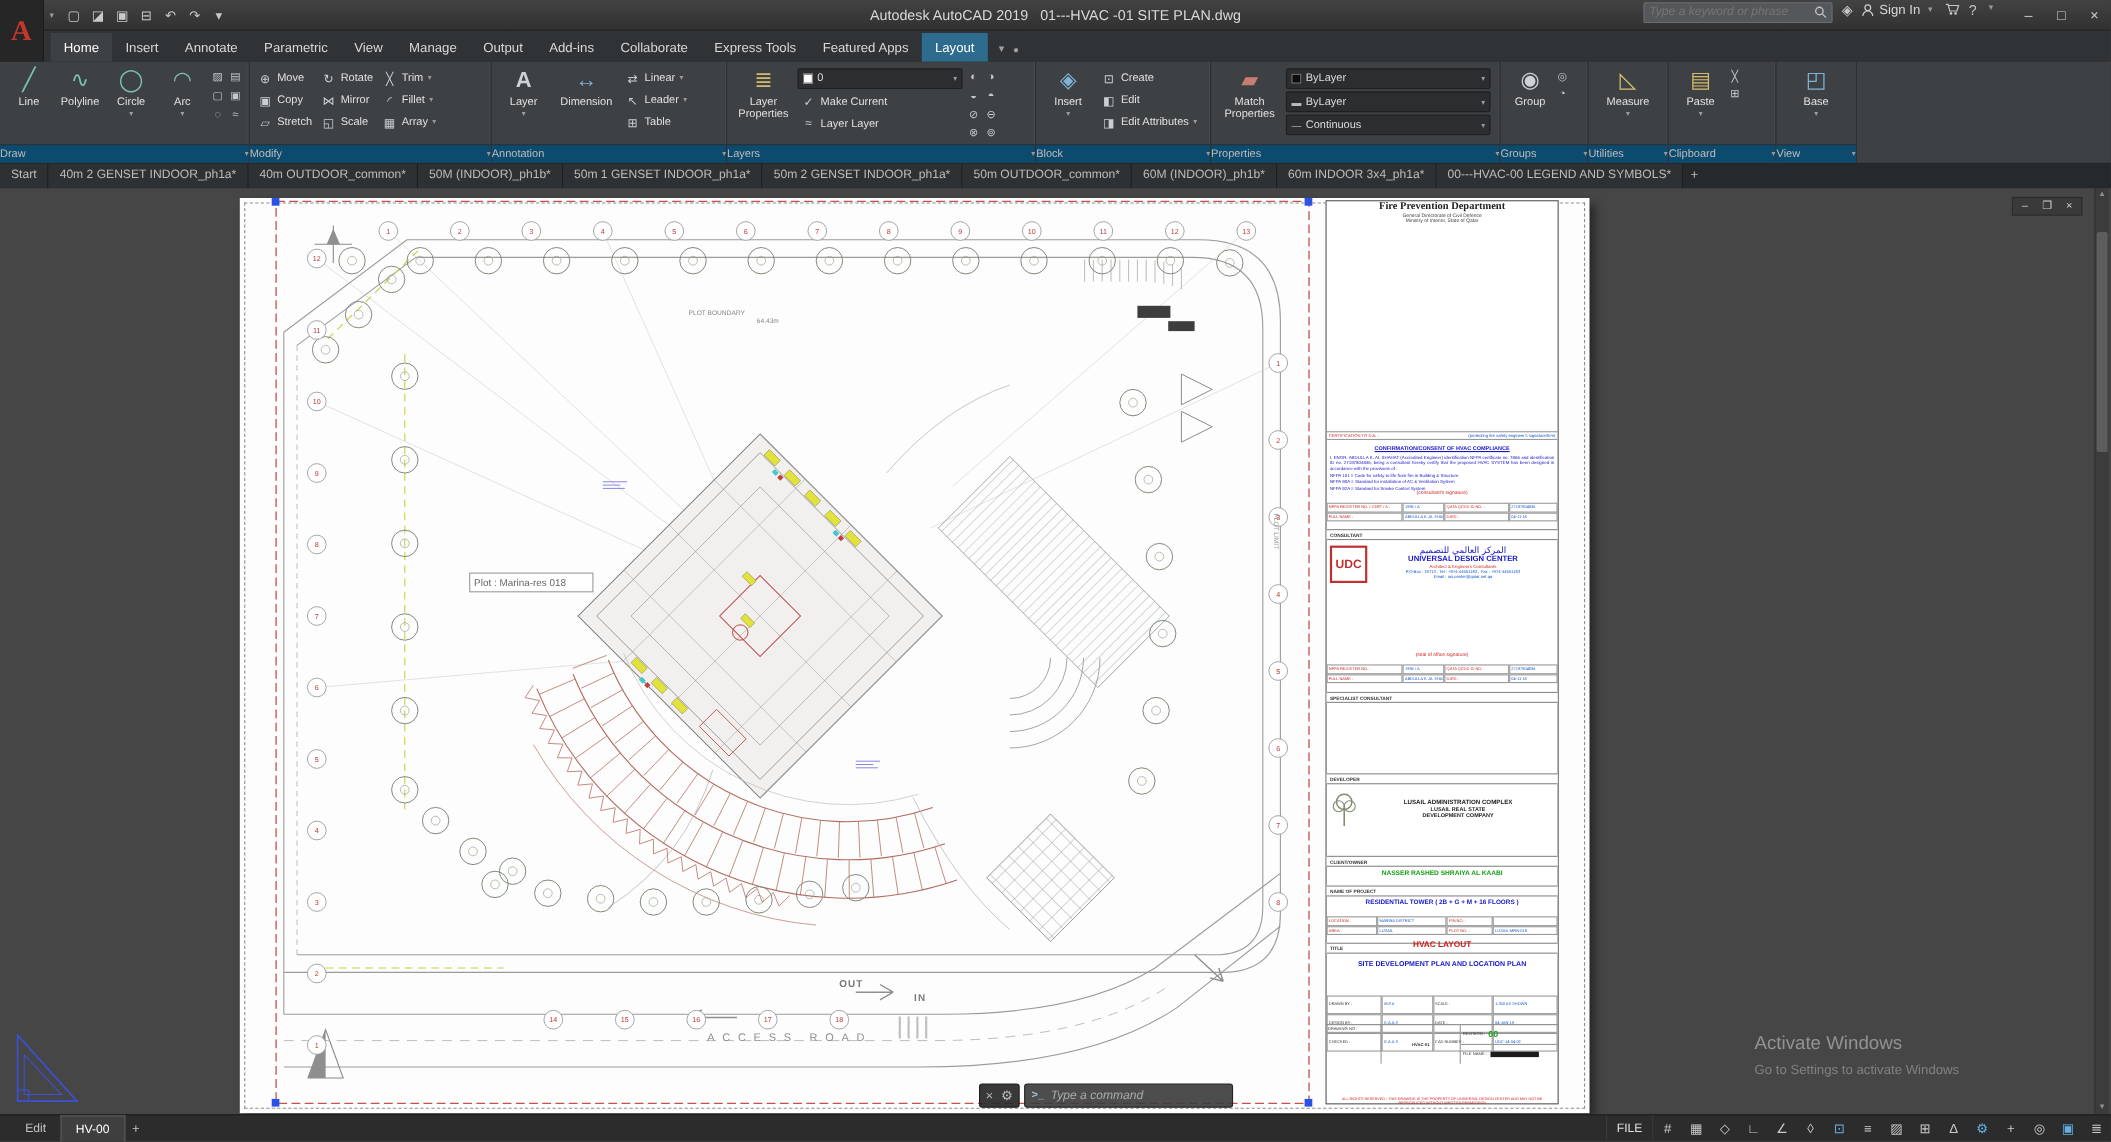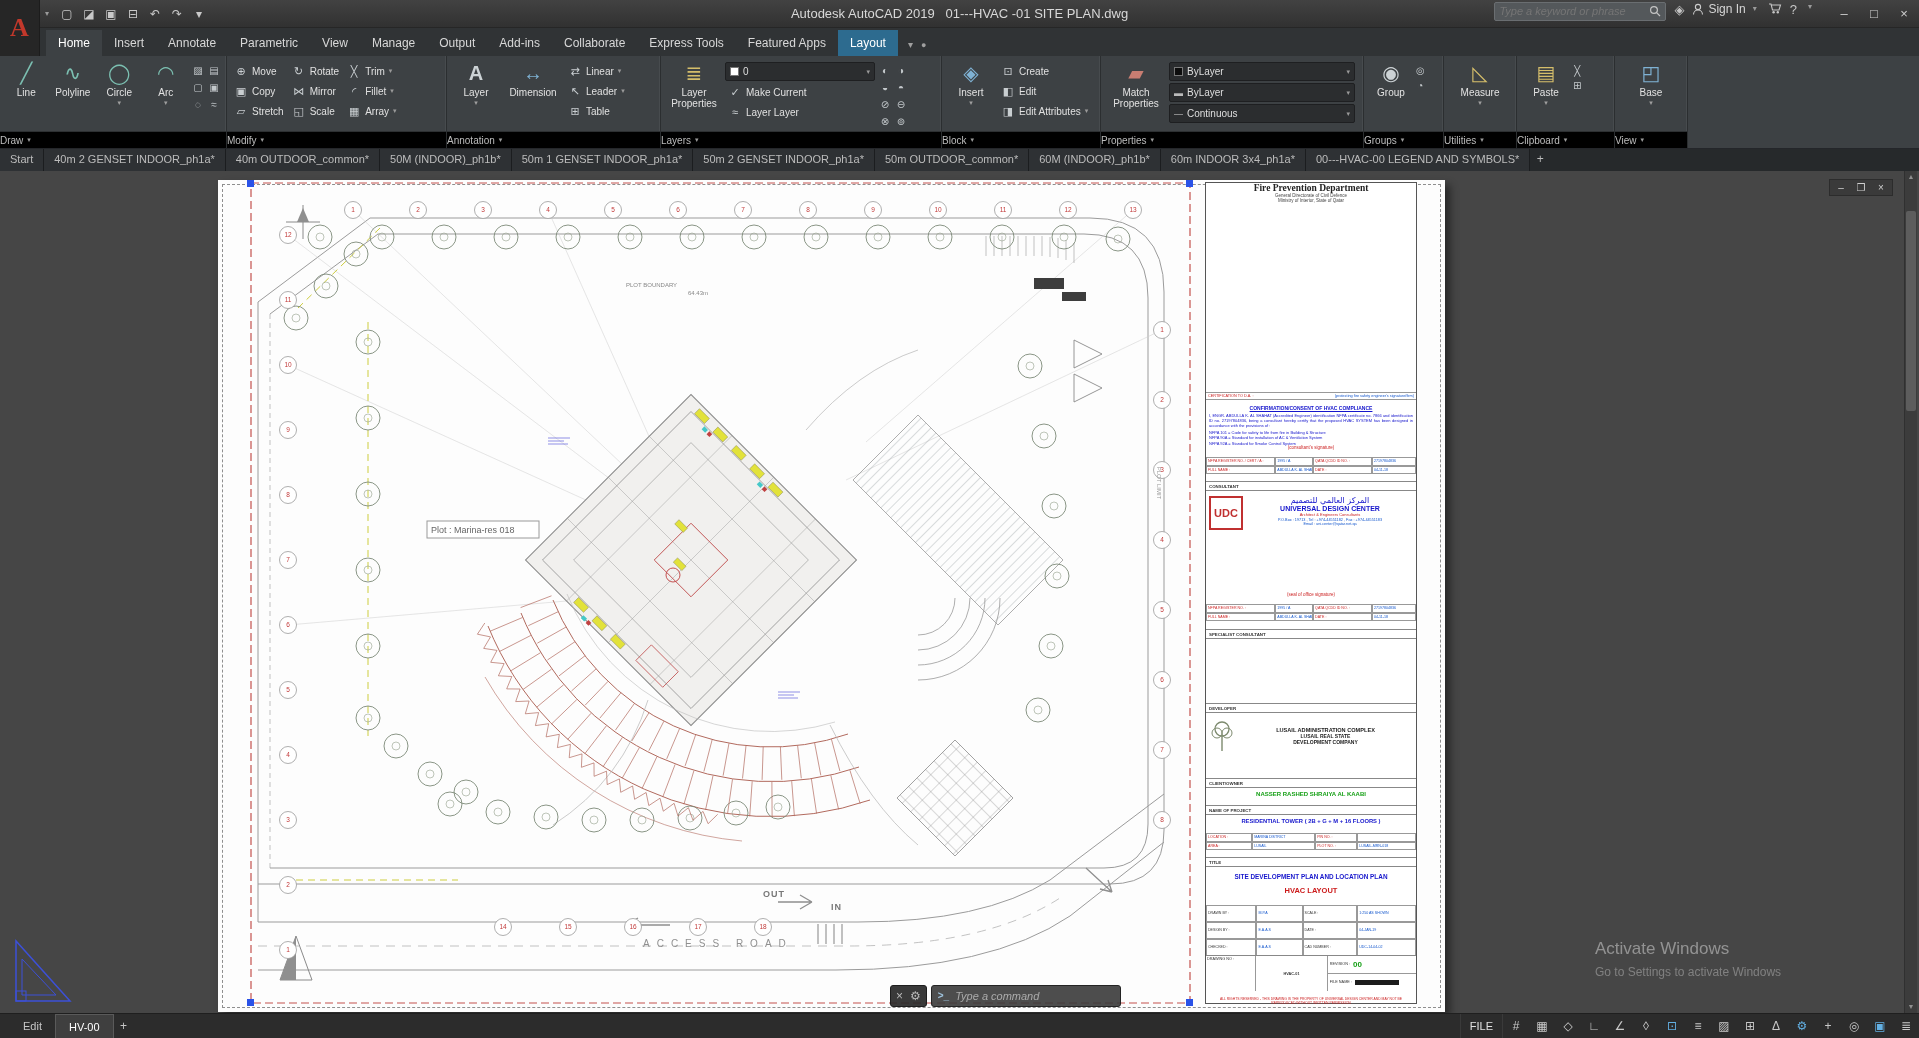--- a/index.html
+++ b/index.html
@@ -26,21 +26,21 @@
 #tabrow{position:absolute;left:0;top:28px;width:100%;height:28px;background:#303335;display:flex;align-items:flex-end;padding-left:46px;z-index:30}
 .rtab{padding:6px 12px 6px;font-size:12px;color:#d8d8d8;cursor:default;white-space:nowrap}
 .rtab.active{background:#3d4144;color:#fff}
 .rtab.ctx{background:#2d6b8f;color:#fff}
 #tabrow .extras{display:flex;align-items:center;gap:8px;color:#9f9f9f;font-size:10px;padding:0 10px 6px}
 
 
 #ribbon{position:absolute;left:0;top:56px;width:100%;height:93px;background:#3d4144;border-bottom:1px solid #24262a;display:flex;z-index:20}
 .panel{height:100%;display:flex;flex-direction:column;border-right:1px solid #2b2e30;box-shadow:inset -1px 0 0 #474b4e}
 .pbody{flex:1;display:flex;padding:3px 4px 0;gap:2px}
-.ptitle{height:17px;display:flex;align-items:center;justify-content:flex-start;gap:4px;font-size:10px;color:#bdbdbd;background:#000000;border-top:1px solid #2d3032}
+.ptitle{height:17px;display:flex;align-items:center;justify-content:space-between;gap:4px;font-size:10px;color:#bdbdbd;background:#0c4a6e;border-top:1px solid #2d3032}
 .ptitle .caret{font-size:7px;color:#9a9a9a}
 .bigbtn{width:50px;display:flex;flex-direction:column;align-items:center;padding-top:2px;cursor:default}
 .bigbtn .ic{font-size:20px;line-height:24px;height:26px;color:#ccd2d5}
 .bigbtn .blabel{font-size:10px;line-height:11px;color:#e2e2e2;text-align:center}
 .bigbtn .bcaret{font-size:7px;color:#9f9f9f;margin-top:1px}
 .ic.blue{color:#7fb2d4}.ic.teal{color:#7cc0b2}.ic.yellow{color:#d4bd6a}.ic.red{color:#c87d72}
 .smcol{display:flex;flex-direction:column;justify-content:flex-start;padding-top:2px}
 .smallitem{display:flex;align-items:center;gap:4px;height:20px;font-size:10px;color:#e0e0e0;padding:0 3px;white-space:nowrap;cursor:default}
 .smallitem .sic{width:14px;text-align:center;font-size:11px;color:#c9ced1}
 .smallitem .scaret{font-size:7px;color:#9a9a9a}
@@ -968,38 +968,38 @@
           <span>PIN NO. :</span>
           <span></span>
         <span>AREA :</span>
           <span>LUSAIL</span>
           <span>PLOT NO. :</span>
           <span>LUSAIL-MRN-018</span>
       </div>
 
       <div class="abs tb-sec" style="top:674px">TITLE</div>
       <div class="abs tb-sheet1" style="top:690px">SITE DEVELOPMENT PLAN AND LOCATION PLAN</div>
-      <div class="abs tb-sheet2" style="top:703px">HVAC LAYOUT</div>
+      <div class="abs tb-sheet2" style="top:671px">HVAC LAYOUT</div>
 
       <div class="abs tb-grid" style="top:722px;grid-template-columns:24% 22% 26% 28%;line-height:13px">
         <span style="color:#333">DRAWN BY :</span>
           <span>M.P.A</span>
           <span style="color:#333">SCALE :</span>
           <span>1:250 AS SHOWN</span>
         <span style="color:#333">DESIGN BY :</span>
           <span>E.A.A.S</span>
           <span style="color:#333">DATE :</span>
           <span>04-JAN-19</span>
         <span style="color:#333">CHECKED :</span>
           <span>E.A.A.S</span>
           <span style="color:#333">CAD NUMBER :</span>
           <span>UDC-14-04-02</span>
       </div>
 
-      <div class="abs dwgrow" style="top:772px;height:36px">
+      <div class="abs dwgrow" style="top:748px;height:36px">
         <div class="cell">DRAWING NO :</div>
         <div class="cell dwgno">HVAC-01</div>
         <div class="cell" style="padding:0;border-right:none">
           <div class="minirow">
               <span>REVISION :</span>
               <span class="rev">00</span>
             </div>
           <div class="minirow" style="border-bottom:none">
               <span>FILE NAME :</span>
               <span class="blackbar"></span>

